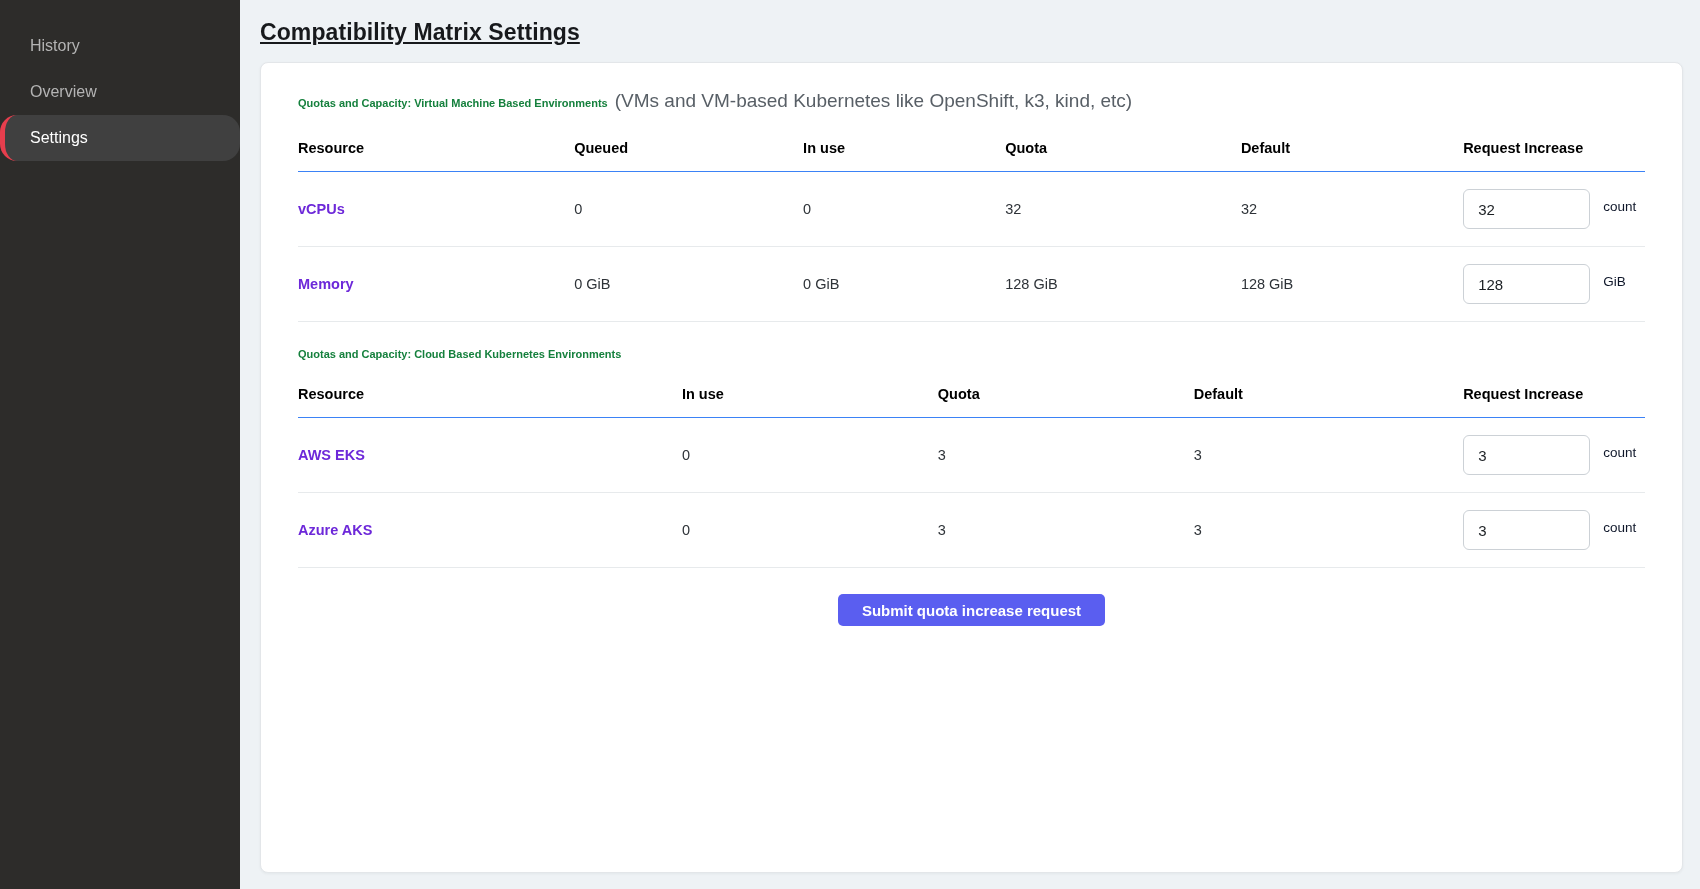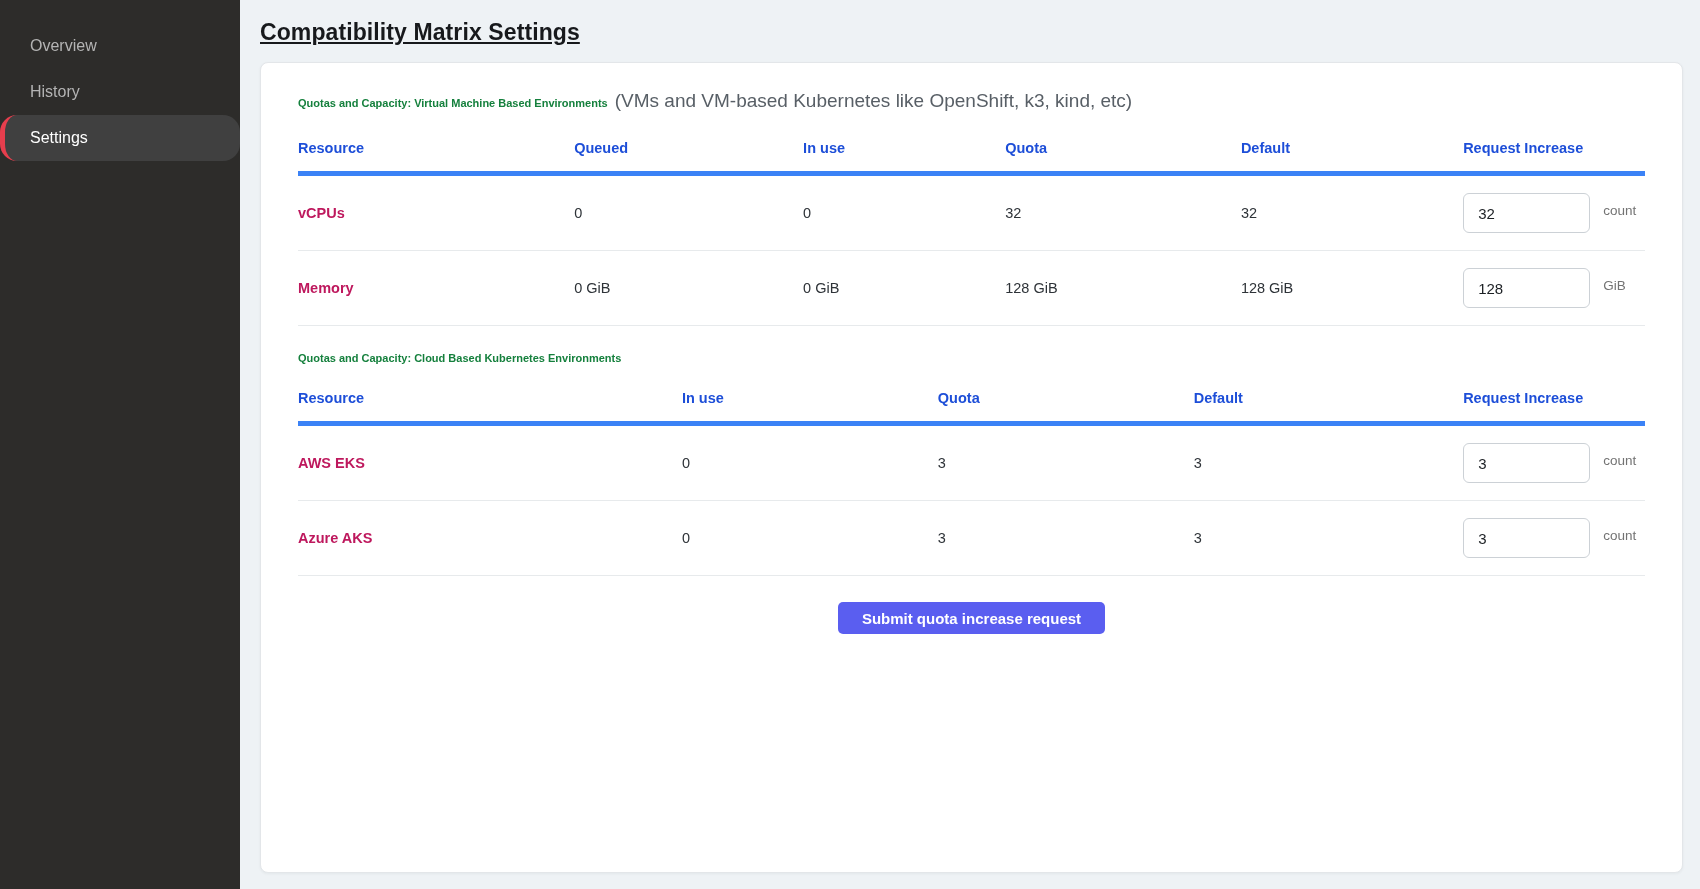--- a/index.html
+++ b/index.html
@@ -64,49 +64,49 @@
     margin-left: 7px;
   }
 
   table { width: 100%; border-collapse: collapse; table-layout: fixed; }
   .vm-table { margin-top: 11px; }
   .cloud-table { margin-top: 9px; }
   th {
     text-align: left;
     font-size: 14.5px;
     font-weight: 700;
-    color: #1d4ed8;
+    color: #000000;
     padding: 17px 0 15px 0;
-    border-bottom: 5px solid #3b82f6;
+    border-bottom: 1px solid #3b82f6;
   }
   td {
     font-size: 14.5px;
     color: #2e3338;
     padding: 17px 0;
     height: 73px;
     border-bottom: 1px solid #e7eaec;
     vertical-align: middle;
   }
-  td.resource { font-weight: 700; color: #be185d; }
+  td.resource { font-weight: 700; color: #6d28d9; }
 
   .request-wrap { display: flex; align-items: center; }
   .qty-input {
     width: 127px; height: 40px;
     border: 1px solid #ccd1d6;
     border-radius: 6px;
     padding: 0 14px;
     font-size: 15px;
     color: #1c2024;
     font-family: "Liberation Sans", "DejaVu Sans", sans-serif;
     background: #ffffff;
     outline: none;
   }
   .unit {
     font-size: 13.5px;
-    color: #737373;
+    color: #0f172a;
     margin-left: 13px;
     transform: translateY(-3px);
   }
 
   .cloud-section-title { margin-top: 26px; }
 
   .submit-row { text-align: center; padding-top: 26px; }
   .submit-btn {
     background: var(--accent-indigo, #5a5ef0);
     color: #ffffff;
@@ -119,22 +119,22 @@
     height: 32px;
     cursor: pointer;
   }
 </style>
 </head>
 <body>
 
 <div class="app">
 
   <nav class="sidebar" id="sidebar-nav">
+      <div class="side-item">History</div>
       <div class="side-item">Overview</div>
-      <div class="side-item">History</div>
       <div class="side-item active">Settings</div>
     </nav>
 
   <main class="main">
     <h1 class="page-title">Compatibility Matrix Settings</h1>
 
     <section class="card">
 
       <div>
         <span class="section-title">Quotas and Capacity: Virtual Machine Based Environments</span><span class="section-subtitle">(VMs and VM-based Kubernetes like OpenShift, k3, kind, etc)</span>

